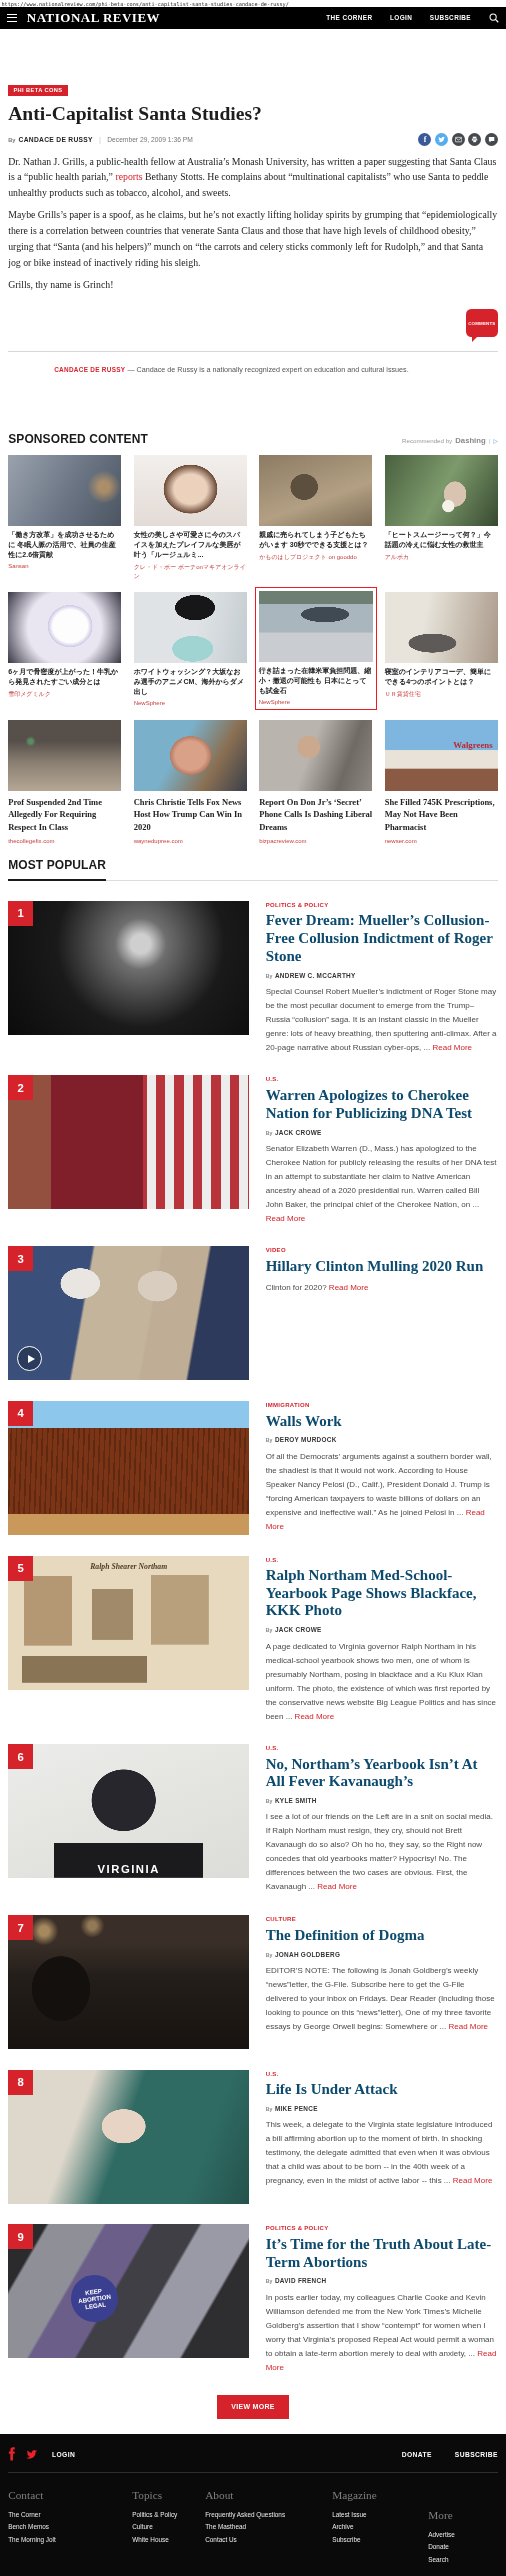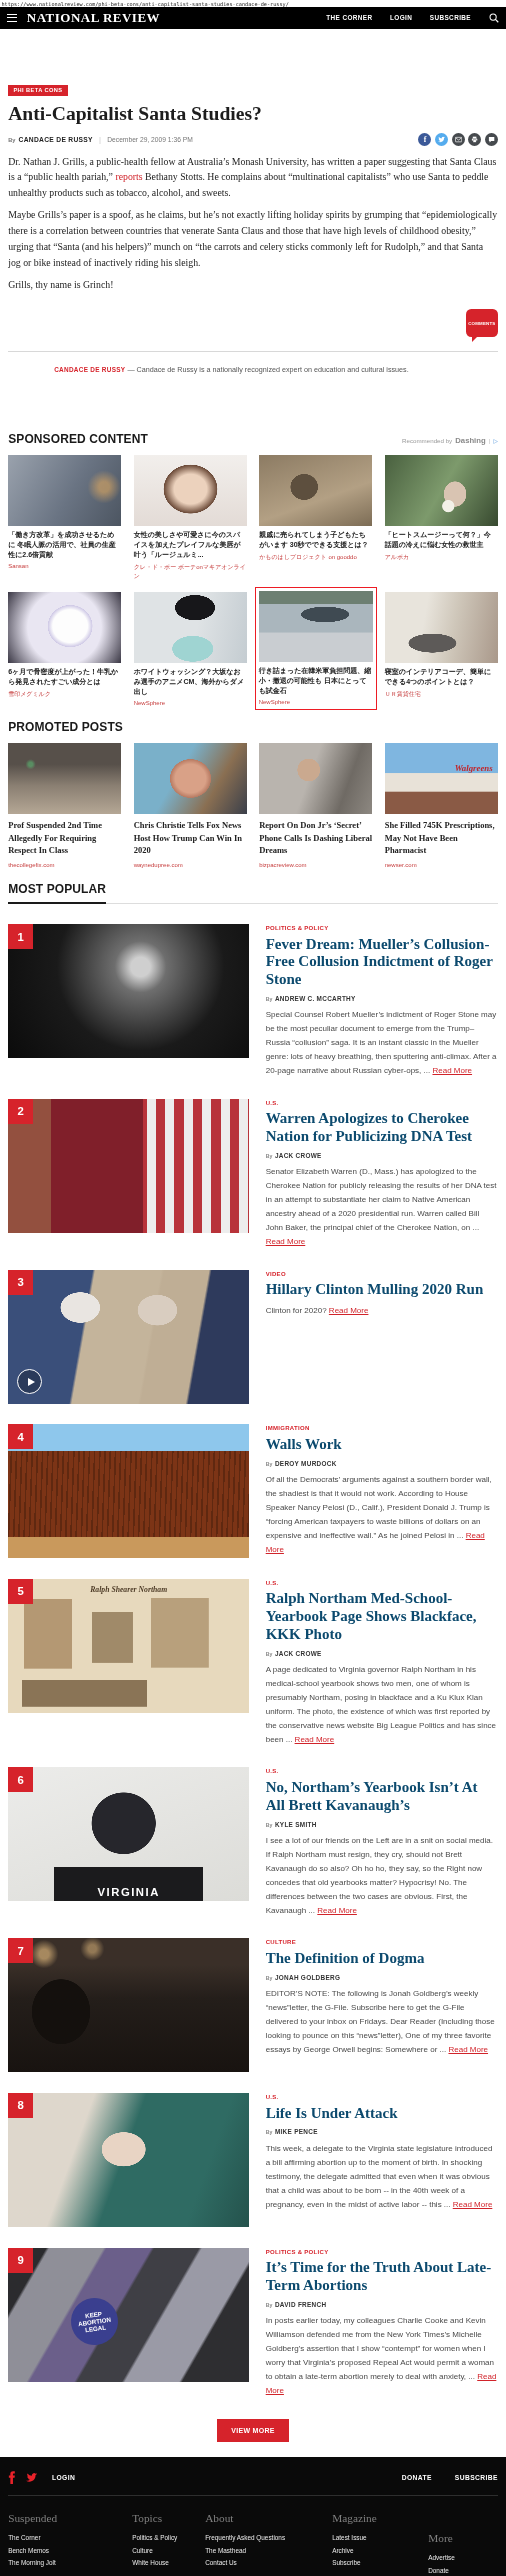--- a/index.html
+++ b/index.html
@@ -80,28 +80,28 @@
   .mp-imgwrap { position: relative; width: 241px; height: 134px; flex: none; cursor: pointer; }
   .mp-img { width: 100%; height: 100%; }
   .mp-badge { position: absolute; top: 0; left: 0; width: 25px; height: 25px; background: #d6232b; color: #fff; font-size: 11.3px; font-weight: 700; display: flex; align-items: center; justify-content: center; }
   .mp-text { flex: 1; padding-top: 1px; }
   .mp-cat { color: #d6232b; font-size: 6px; font-weight: 700; letter-spacing: 0.3px; cursor: pointer; }
   .mp-title { font-family: "Liberation Serif", serif; font-size: 15px; font-weight: 700; line-height: 1.18; color: #0c4a6e; margin: 4.6px 0 5.2px; cursor: pointer; }
   .mp-byline { margin-bottom: 5.2px; }
   .mp-by { font-size: 5.2px; color: #888; font-weight: 700; margin-right: 2.6px; }
   .mp-author { font-size: 6.4px; color: #333; font-weight: 700; letter-spacing: 0.3px; }
   .mp-excerpt { font-size: 8px; color: #4a4a4a; line-height: 1.75; }
-  .mp-readmore { color: #d1232a; text-decoration: underline; }
+  .mp-readmore { color: #d1232a; }
   .play-overlay { display: none; position: absolute; left: 9.3px; bottom: 9.3px; width: 25px; height: 25px; border: 1.5px solid #fff; border-radius: 50%; background: rgba(0,0,0,.25); align-items: center; justify-content: center; }
   .play-tri { width: 0; height: 0; border-left: 7.2px solid #fff; border-top: 4.6px solid transparent; border-bottom: 4.6px solid transparent; margin-left: 2.6px; }
   .img-label { position: absolute; }
   .label-yearbook { top: 6.2px; left: 0; right: 0; text-align: center; font-family: "Liberation Serif", serif; font-style: italic; font-weight: 700; font-size: 7.7px; color: #4e3c28; }
   .label-northam-podium { bottom: 3.1px; left: 0; right: 0; text-align: center; color: #fff; font-weight: 700; font-size: 11.3px; letter-spacing: 1.5px; }
   .label-abortion-protest { top: 38%; left: 26%; width: 47px; height: 47px; border-radius: 50%; background: #3a3f8f; color: #fff; font-weight: 700; font-size: 6.2px; display: flex; align-items: center; justify-content: center; text-align: center; transform: rotate(-8deg); padding: 4.1px; }
-  .label-pr-walgreens { top: 28%; right: 5.2px; font-family: "Liberation Serif", serif; font-style: italic; font-weight: 700; font-size: 8.8px; color: #c0272d; text-align: center; }
+  .label-pr-walgreens { top: 28%; right: 5.2px; font-family: "Liberation Serif", serif; font-weight: 700; font-size: 8.8px; color: #c0272d; text-align: center; }
 
   .view-more-btn { display: block; margin: 12.4px auto 0; background: #d6232b; color: #fff; border: none; font-size: 7px; font-weight: 700; letter-spacing: 0.3px; padding: 8.2px 14px; cursor: pointer; font-family: "Liberation Sans", sans-serif; }
 
   
   .site-footer { margin-top: 15.5px; background: #0a0a0a; color: #fff; padding: 13.4px 8.2px 20.6px; }
   .f-social-row { display: flex; align-items: center; }
   .f-icon { margin-right: 9.3px; display: flex; align-items: center; cursor: pointer; }
   .f-login { font-size: 6.7px; font-weight: 700; letter-spacing: 0.4px; margin-left: 4.1px; }
   .f-right { margin-left: auto; display: flex; gap: 23px; }
   .f-right span { font-size: 6.7px; font-weight: 700; letter-spacing: 0.4px; cursor: pointer; }
@@ -274,21 +274,20 @@
         <div class="sp-card">
     <div class="card-image img-sp-bedroom"></div>
     <div class="sp-title">寝室のインテリアコーデ、簡単にできる4つのポイントとは？</div>
     <div class="sp-source">ＵＲ賃貸住宅</div>
   </div>
       </div>
   </div>
 
   
   <div class="section promoted-section">
-    <h2 class="sec-head">PROMOTED POSTS</h2>
     <div class="card-grid">
         <div class="pr-card">
     <div class="card-image img-pr-lecture-hall">
       
     </div>
     <div class="pr-title">Prof Suspended 2nd Time Allegedly For Requiring Respect In Class</div>
     <div class="pr-source">thecollegefix.com</div>
   </div>
         <div class="pr-card">
     <div class="card-image img-pr-chris-christie">
@@ -402,21 +401,21 @@
   </div>
         <div class="mp-item">
     <div class="mp-imgwrap">
       <div class="mp-img img-northam-podium"></div>
       <span class="img-label label-northam-podium">VIRGINIA</span>
       <div class="mp-badge">6</div>
 
     </div>
     <div class="mp-text">
       <div class="mp-cat">U.S.</div>
-      <h3 class="mp-title">No, Northam’s Yearbook Isn’t At All Brett Kavanaugh’s</h3>
+      <h3 class="mp-title">No, Northam’s Yearbook Isn’t At All Fever Kavanaugh’s</h3>
       <div class="mp-byline">
         <span class="mp-by">By</span><span class="mp-author">KYLE SMITH</span>
       </div>
       <p class="mp-excerpt"><span class="mp-exc">I see a lot of our friends on the Left are in a snit on social media. If Ralph Northam must resign, they cry, should not Brett Kavanaugh do so also? Oh ho ho, they say, so the Right now concedes that old yearbooks matter? Hypocrisy! No. The differences between the two cases are obvious. First, the Kavanaugh ...</span> <a class="mp-readmore">Read More</a></p>
     </div>
   </div>
         <div class="mp-item">
     <div class="mp-imgwrap">
       <div class="mp-img img-northam-celebration"></div>
 
@@ -485,21 +484,21 @@
     <span class="f-login">LOGIN</span>
     <div class="f-right">
       <span>DONATE</span>
       <span>SUBSCRIBE</span>
     </div>
   </div>
   <hr class="f-divider">
   <div class="f-main">
     <div class="f-cols-left">
         <div class="f-col fcol-0">
-    <h4 class="f-col-heading">Suspended</h4>
+    <h4 class="f-col-heading">Contact</h4>
     <ul>
             <li><a>The Corner</a></li>
             <li><a>Bench Memos</a></li>
             <li><a>The Morning Jolt</a></li>
             <li></li>
           </ul>
   </div>
         <div class="f-col fcol-1">
     <h4 class="f-col-heading">Topics</h4>
     <ul>

